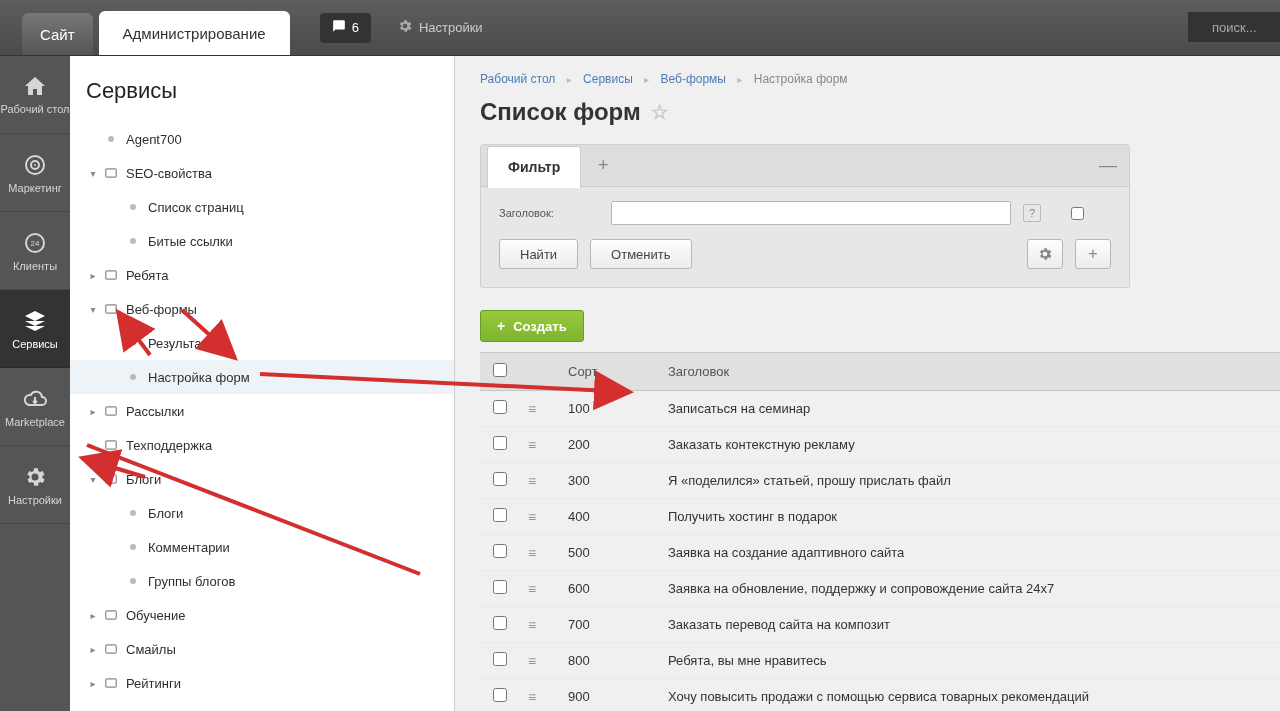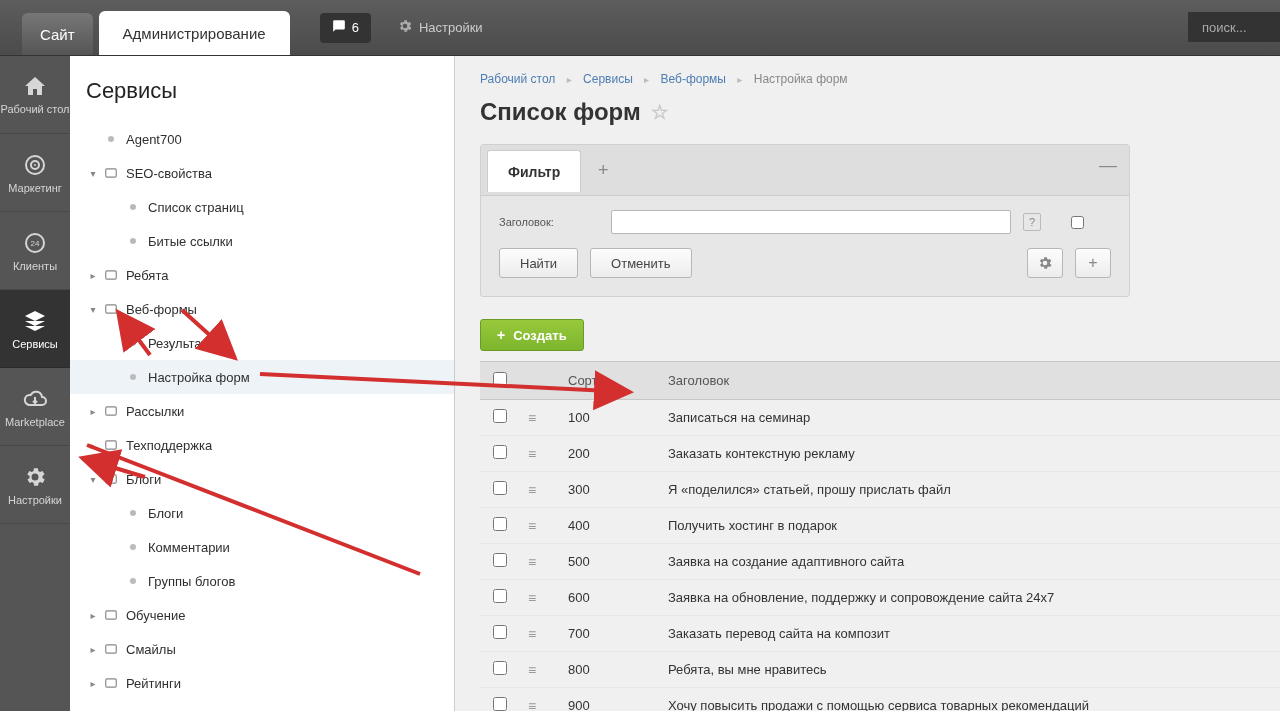--- a/index.html
+++ b/index.html
@@ -4,21 +4,21 @@
 <style>
   * { box-sizing: border-box; margin: 0; padding: 0; }
   body { font-family: "Helvetica Neue", Arial, sans-serif; font-size: 13px; color: #333; background: #f0f0f0; width: 1280px; height: 711px; overflow: hidden; position: relative; }
 
   
   .topbar { height: 56px; background: linear-gradient(#5d5d5d, #4b4b4b); border-bottom: 1px solid #333; display: flex; align-items: flex-end; padding-left: 10px; position: relative; }
   .tab-site { background: linear-gradient(#777,#555); color:#fff; padding:10px 18px; border-radius:6px 6px 0 0; font-size:15px; margin-right:6px; height:42px; display:flex; align-items:center; cursor:pointer;margin-left:12px;}
   .tab-admin { background:#fff; color:#333; padding:10px 24px; border-radius:6px 6px 0 0; font-size:15px; height:44px; display:flex; align-items:center; font-weight:normal; cursor:pointer;}
   .top-btn-notif { margin-left:30px; height:30px; background:#333; border-radius:4px; color:#fff; padding:0 12px; display:flex; align-items:center; gap:6px; align-self:center; cursor:pointer;}
   .top-btn-settings { margin-left:18px; height:30px; color:#ccc; padding:0 8px; display:flex; align-items:center; gap:6px; align-self:center; cursor:pointer;}
-  .top-search { position:absolute; right:0; top:12px; width:92px; height:30px; background:#333; color:#aaa; border:none; padding:0 14px; font-size:13px;}
+  .top-search { position:absolute; right:0; top:12px; width:92px; height:30px; background:#333; color:#aaa; border:none; padding:0 24px; font-size:13px;}
   .top-search::placeholder{color:#aaa;}
 
   
   .rail { position:absolute; top:56px; left:0; bottom:0; width:70px; background:#555; }
   .rail-item { height:78px; width:70px; display:flex; flex-direction:column; align-items:center; justify-content:center; gap:4px; color:#d6d6d6; font-size:11px; cursor:pointer; border-bottom:1px solid rgba(0,0,0,0.15); }
   .rail-item.active { background:#333; color:#fff; }
   .rail-icon { width:26px; height:26px; display:flex; align-items:center; justify-content:center; }
   .rail-icon svg { width:24px; height:24px; fill:#d6d6d6; }
   .rail-item.active .rail-icon svg { fill:#fff; }
 
@@ -35,21 +35,21 @@
 
   
   .main { position:absolute; top:56px; left:455px; right:0; bottom:0; padding:16px 0 0 25px; overflow:auto; }
   .breadcrumbs { font-size:12px; color:#888; margin-bottom:12px;}
   .breadcrumbs a { color:#4d7db3; text-decoration:none; }
   .breadcrumbs .sep { color:#bbb; margin:0 8px; font-size:10px;}
   .page-title { font-size:24px; font-weight:bold; color:#333; display:flex; align-items:center; gap:10px; margin-bottom:18px;}
   .star { color:#c9c9c9; font-size:20px; cursor:pointer;}
 
   .filter-block { width:650px; background:#e7e7e7; border-radius:3px; border:1px solid #d0d0d0; }
-  .filter-tabs { display:flex; align-items:center; background:#dedede; height:51px; border-bottom:1px solid #ccc; position:relative;}
+  .filter-tabs { display:flex; align-items:center; background:#dedede; height:42px; border-bottom:1px solid #ccc; position:relative;}
   .filter-tab { background:#fff; height:42px; padding:0 20px; display:flex; align-items:center; font-weight:bold; font-size:14px; border:1px solid #ccc; border-bottom:none; border-radius:3px 3px 0 0; margin-left:6px; margin-top:2px;}
   .filter-plus-tab { width:36px; height:36px; display:flex; align-items:center; justify-content:center; color:#888; font-size:18px; cursor:pointer; margin-left:4px;}
   .filter-collapse { position:absolute; right:12px; top:10px; color:#888; font-size:18px; cursor:pointer;}
   .filter-body { padding:14px 18px 18px 18px; }
   .filter-row { display:flex; align-items:center; gap:12px; margin-bottom:14px;}
   .filter-row label { width:100px; text-align:left; color:#555; font-size:11px;}
   .filter-row input[type=text] { flex:0 0 400px; height:24px; border:1px solid #b7b7b7; background:#fff; padding:0 6px; border-radius:2px;}
   .filter-row .qmark { width:18px; height:18px; border:1px solid #bbb; border-radius:2px; display:flex; align-items:center; justify-content:center; font-size:11px; color:#888; cursor:pointer;}
   .filter-row .chk { margin-left:18px; }
   .filter-actions { display:flex; align-items:center; gap:12px;}

